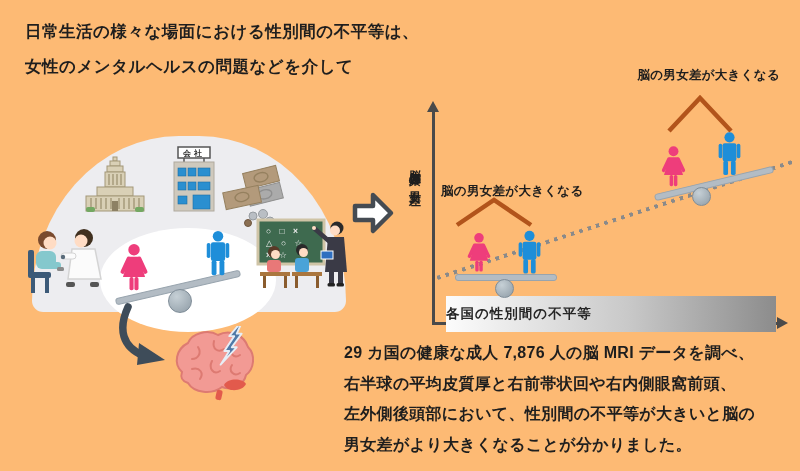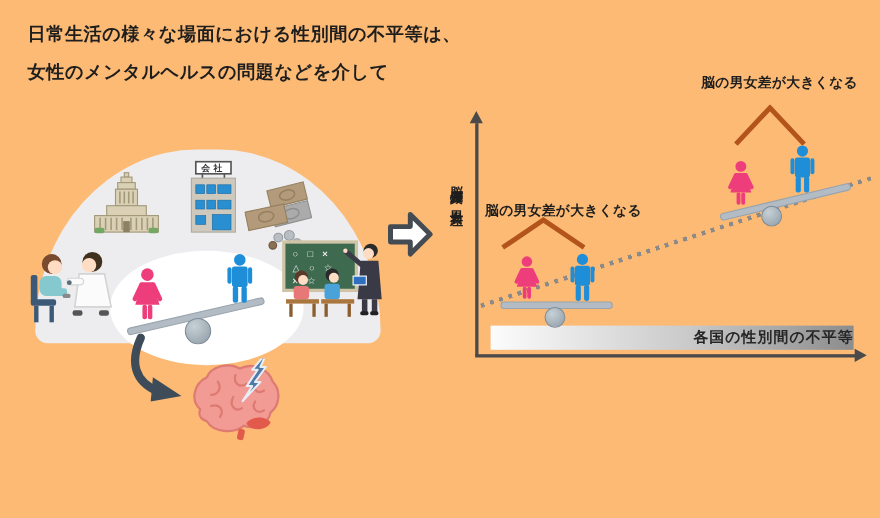--- a/index.html
+++ b/index.html
@@ -29,23 +29,23 @@
          background:radial-gradient(circle at 35% 30%, #c6d0d6, #8f9ca6);}
   
   .yaxis{position:absolute;left:432px;top:112px;width:2.5px;height:212px;background:var(--axis-gray);}
   .yarrow{position:absolute;left:427px;top:101px;width:0;height:0;border-left:6px solid transparent;
           border-right:6px solid transparent;border-bottom:11px solid var(--axis-gray);}
   .xaxis{position:absolute;left:432px;top:322px;width:346px;height:2.5px;background:var(--axis-gray);}
   .xarrow{position:absolute;left:777px;top:317px;width:0;height:0;border-top:6px solid transparent;
           border-bottom:6px solid transparent;border-left:11px solid var(--axis-gray);}
   .ylabel{position:absolute;left:406px;top:160px;height:115px;writing-mode:vertical-rl;text-orientation:upright;
           font-size:12px;letter-spacing:1.5px;}
-  .gradbar{position:absolute;left:446px;top:296px;width:330px;height:22px;
+  .gradbar{position:absolute;left:446px;top:296px;width:330px;height:36px;
            background:linear-gradient(90deg,#fcfcfc,#c9c9c9 55%,#8c8c8c);
-           display:flex;align-items:center;justify-content:flex-end;font-size:13.5px;color:#262626;letter-spacing:1px;}
+           display:flex;align-items:center;justify-content:flex-start;font-size:13.5px;color:#262626;letter-spacing:1px;}
   .dotline{position:absolute;left:437px;top:276px;width:374px;height:3.6px;transform-origin:0 50%;
            transform:rotate(-18.1deg);
            background:repeating-linear-gradient(90deg,var(--dot-gray) 0 3.5px,transparent 3.5px 8.8px);}
   .ann{position:absolute;font-size:12.5px;letter-spacing:.3px;}
   .ann-r{text-align:right;line-height:15px;}
 </style>
 </head>
 <body>
 
 <div class="canvas">
@@ -283,14 +283,20 @@
   </svg>
   <svg class="icon pict male" style="left:715px;top:131px" width="29" height="46" viewBox="0 0 40 62">
     <circle cx="20" cy="8" r="7"></circle>
     <rect x="10.5" y="16" width="19" height="25" rx="3"></rect>
     <rect x="5" y="17" width="5" height="20" rx="2.4"></rect>
     <rect x="30" y="17" width="5" height="20" rx="2.4"></rect>
     <rect x="11.5" y="40" width="6.5" height="20" rx="2.6"></rect>
     <rect x="22" y="40" width="6.5" height="20" rx="2.6"></rect>
   </svg>
 
+  <div class="result jp">
+    <div>29 カ国の健康な成人 7,876 人の脳 MRI データを調べ、</div>
+    <div>右半球の平均皮質厚と右前帯状回や右内側眼窩前頭、</div>
+    <div>左外側後頭部において、性別間の不平等が大きいと脳の</div>
+    <div>男女差がより大きくなることが分かりました。</div>
+  </div>
 
 </div>
 
 </body></html>

